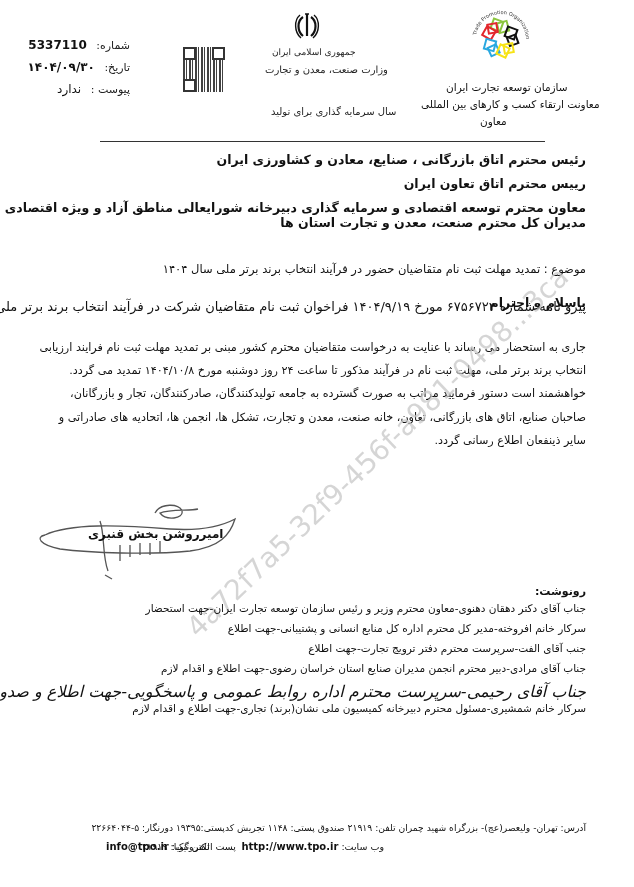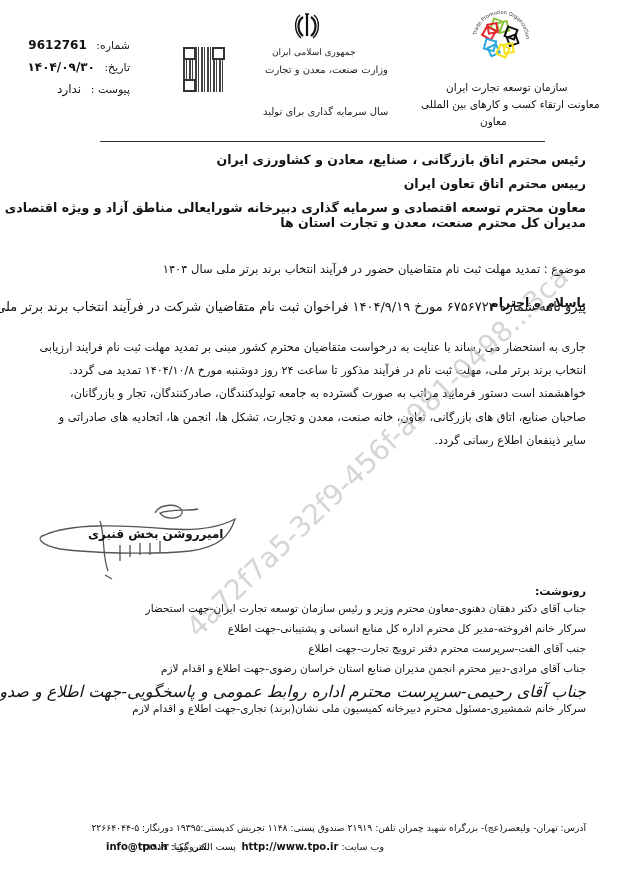--- a/index.html
+++ b/index.html
@@ -11,21 +11,21 @@
   .qr { position:absolute; left:183px; top:47px; width:42px; height:45px;
         background:
           repeating-linear-gradient(90deg, #222 0 2px, #fff 2px 3px, #222 3px 4px, #fff 4px 6px),
           #fff; opacity:.85; }
   .qr::before, .qr::after { content:""; position:absolute; width:9px; height:9px; border:2px solid #111; background:#fff; }
   .qr::before { left:0; top:0; }
   .qr::after { right:0; top:0; }
   .qr .c3 { position:absolute; left:0; bottom:0; width:9px; height:9px; border:2px solid #111; background:#fff; }
   .emblem { position:absolute; left:294px; top:12px; width:26px; height:28px; }
   .gov-line { position:absolute; direction:rtl; font-family:"DejaVu Serif", serif; font-size:9px; color:#222; white-space:nowrap; }
-  .slogan { position:absolute; direction:rtl; font-size:10px; color:#222; white-space:nowrap; }
+  .slogan { position:absolute; direction:rtl; font-size:10px; color:#222; white-space:nowrap;margin-left:8px; }
   .logo { position:absolute; left:468px; top:6px; width:66px; height:66px; }
   .org { position:absolute; direction:rtl; font-size:10.5px; text-align:center; white-space:nowrap; }
   .hr { position:absolute; left:100px; top:141px; width:445px; height:0; border-top:1.5px solid #333; }
   .recip { position:absolute; right:48px; direction:rtl; font-weight:bold; font-size:12.5px; white-space:nowrap;text-align:right; }
   .subject { position:absolute; right:48px; top:262px; direction:rtl; font-size:11.5px; white-space:nowrap;margin-left:20px; }
   .greet { position:absolute; right:48px; top:295px; direction:rtl; font-weight:bold; font-size:12.5px; }
   .body-line { position:absolute; right:48px; direction:rtl; font-size:11.5px; white-space:nowrap; text-align:justify; }
   .sig-name { position:absolute; left:88px; top:527px; direction:rtl; font-weight:bold; font-size:12px; white-space:nowrap; }
   .sig { position:absolute; left:30px; top:495px; width:220px; height:85px; }
   .cc-title { position:absolute; right:48px; top:585px; direction:rtl; font-weight:bold; font-size:11px; }
@@ -33,21 +33,21 @@
   .footer-line { position:absolute; direction:rtl; font-size:9.5px; white-space:nowrap; }
   .footer-line b { font-weight:bold; font-size:10px; }
   .watermark { position:absolute; left:180px; top:620px; transform-origin:left top; transform:rotate(-44deg);
                font-size:28px; color:#c8c8c8; letter-spacing:0px; white-space:nowrap; opacity:.75; }
 </style>
 </head>
 <body>
 
 <div class="meta-row" style="right:504px; top:38px;">
   <span class="lbl">شماره:</span>
-  <span class="val">9612761</span>
+  <span class="val">5337110</span>
 </div>
 <div class="meta-row" style="right:504px; top:60px;">
   <span class="lbl">تاریخ:</span>
   <span class="val">۱۴۰۴/۰۹/۳۰</span>
 </div>
 <div class="meta-row" style="right:504px; top:82px;">
   <span class="lbl">پیوست :</span>
   <span class="val" style="font-weight:normal;">ندارد</span>
 </div>
 

